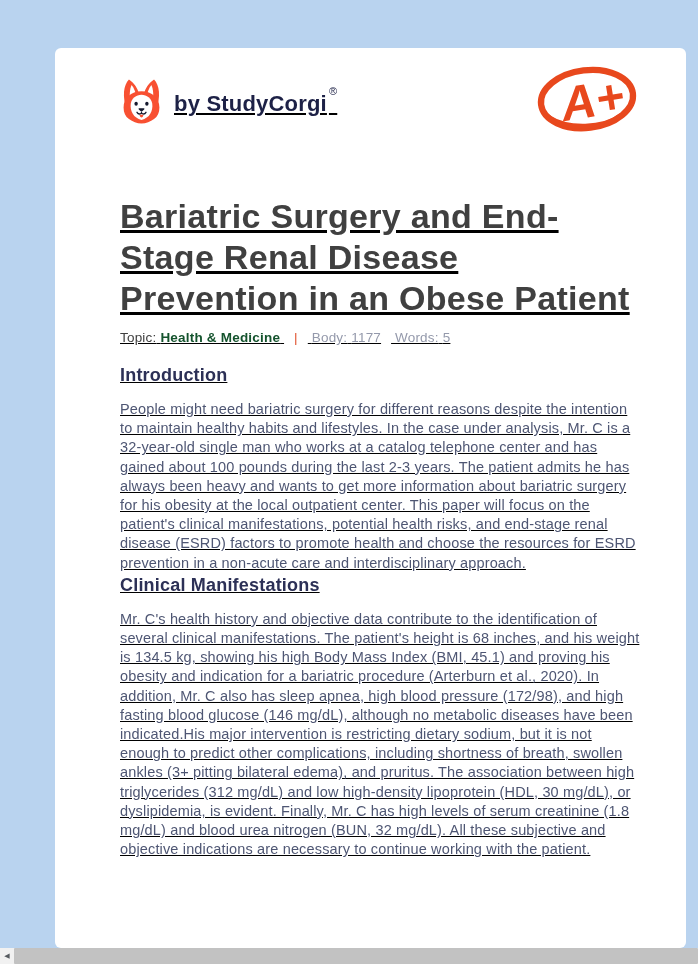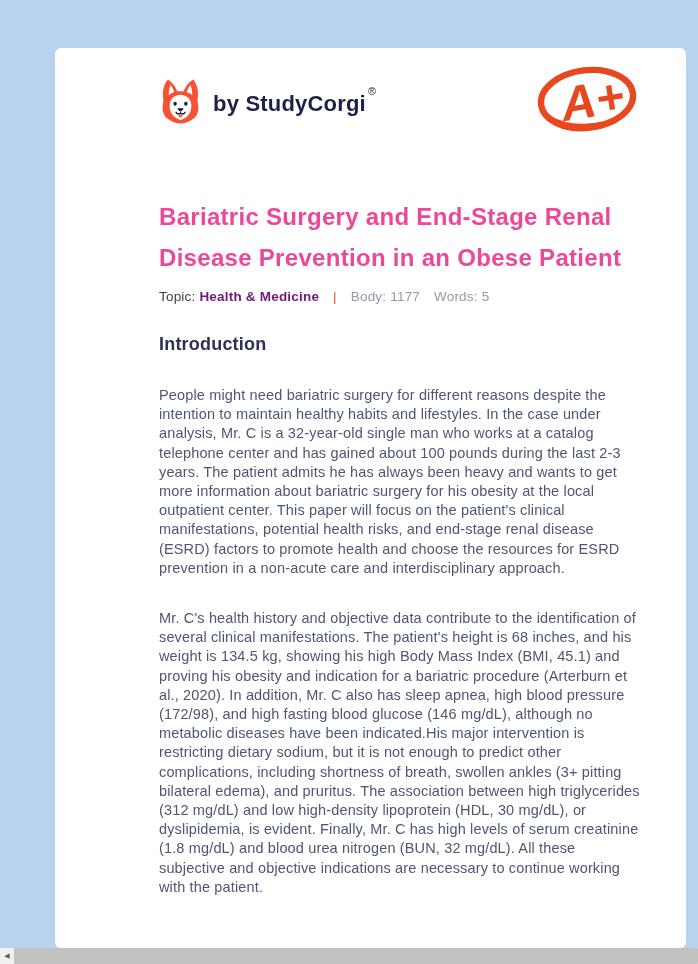--- a/index.html
+++ b/index.html
@@ -11,21 +11,21 @@
     overflow:hidden;
   }
   .card {
     position:absolute;
     left:55px; top:48px;
     width:631px; height:900px;
     background:#ffffff;
     border-radius:6px;
     overflow:hidden;
   }
-  .card-inner { padding:14px 46px 0 104px; }
+  .card-inner { padding:14px 46px 0 65px;text-decoration:underline; }
 
   
   .header {
     display:flex;
     justify-content:space-between;
     align-items:flex-start;
     height:92px;
   }
   .brand {
     display:flex;
@@ -45,54 +45,54 @@
     font-weight:400;
     color:#1d2146;
     vertical-align:super;
     position:relative; top:-8px; left:2px;
   }
   .badge { margin-top:0; }
 
   
   .title {
     margin-top:42px;
-    font-size:24px;
+    font-size:34px;
     line-height:41px;
     font-weight:800;
-    color:#ec4899;
+    color:#404040;
     letter-spacing:0.3px;
     max-width:525px;
   }
   .meta {
     margin-top:11px;
     font-size:13.5px;
     color:#9499ab;
     letter-spacing:0.2px;
   }
   .meta-topic-label { color:#404040; }
   .meta-topic-link {
-    color:#701a75;
+    color:#14532d;
     font-weight:700;
     text-decoration:none;
     cursor:pointer;
   }
   .meta-pipe { color:#e0502c; margin:0 10px; }
   .meta-num { margin-right:10px;margin-top:48px; }
 
   
   .h2 {
     font-size:18px;
     font-weight:800;
     color:#2c3056;
     letter-spacing:0.2px;
   }
-  .h2-intro { margin-top:30px; }
+  .h2-intro { margin-top:20px; }
   .h2-tight { margin-top:2px; }
   .para {
-    margin-top:31px;
+    margin-top:14px;
     max-width:523px;
     font-size:14.5px;
     line-height:19.2px;
     letter-spacing:0.15px;
     color:#4e5673;
   }
 
   
   .hscroll {
     position:absolute;
@@ -165,20 +165,21 @@
       <span class="meta-pipe">|</span>
       <span>Body:</span>
       <span class="meta-num">1177</span>
       <span>Words:</span>
       <span>5</span>
     </div>
 
     <h2 class="h2 h2-intro">Introduction</h2>
     <p class="para">People might need bariatric surgery for different reasons despite the intention to maintain healthy habits and lifestyles. In the case under analysis, Mr. C is a 32-year-old single man who works at a catalog telephone center and has gained about 100 pounds during the last 2-3 years. The patient admits he has always been heavy and wants to get more information about bariatric surgery for his obesity at the local outpatient center. This paper will focus on the patient's clinical manifestations, potential health risks, and end-stage renal disease (ESRD) factors to promote health and choose the resources for ESRD prevention in a non-acute care and interdisciplinary approach.</p>
 
+    <h2 class="h2 h2-tight">Clinical Manifestations</h2>
     <p class="para">Mr. C's health history and objective data contribute to the identification of several clinical manifestations. The patient's height is 68 inches, and his weight is 134.5 kg, showing his high Body Mass Index (BMI, 45.1) and proving his obesity and indication for a bariatric procedure (Arterburn et al., 2020). In addition, Mr. C also has sleep apnea, high blood pressure (172/98), and high fasting blood glucose (146 mg/dL), although no metabolic diseases have been indicated.His major intervention is restricting dietary sodium, but it is not enough to predict other complications, including shortness of breath, swollen ankles (3+ pitting bilateral edema), and pruritus. The association between high triglycerides (312 mg/dL) and low high-density lipoprotein (HDL, 30 mg/dL), or dyslipidemia, is evident. Finally, Mr. C has high levels of serum creatinine (1.8 mg/dL) and blood urea nitrogen (BUN, 32 mg/dL). All these subjective and objective indications are necessary to continue working with the patient.</p>
 
   </div>
 </div>
 
 <div class="hscroll">
   <div class="hscroll-btn">◀</div>
   <div class="hscroll-thumb"></div>
 </div>
 

